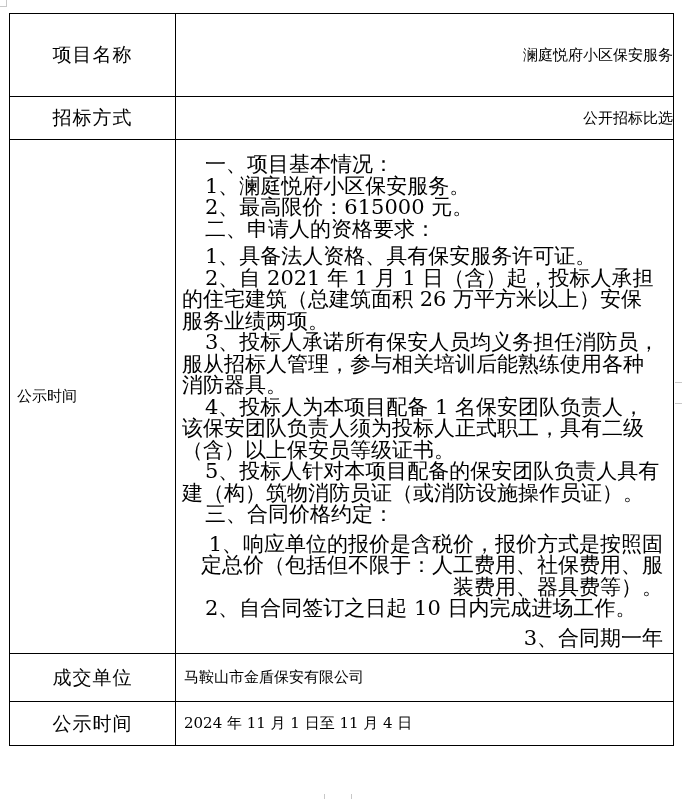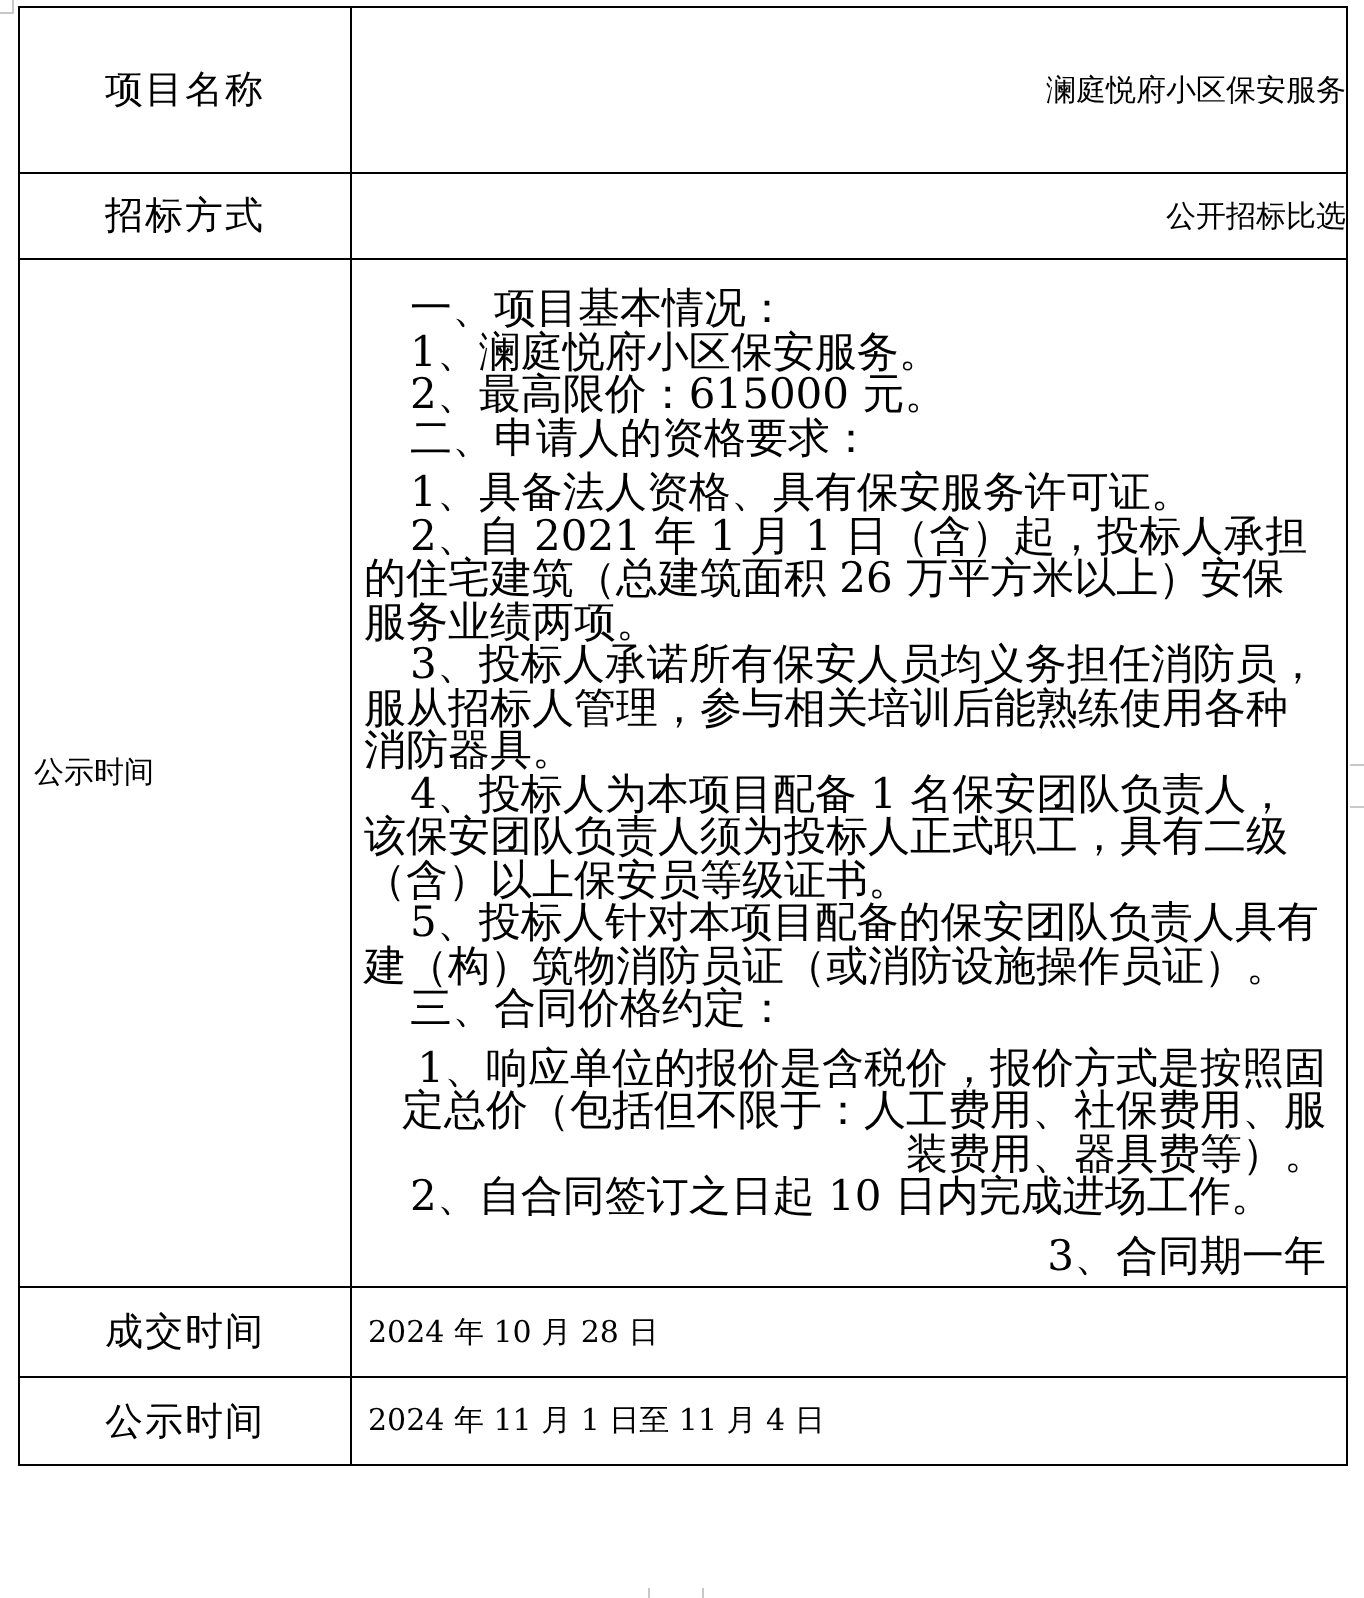--- a/index.html
+++ b/index.html
@@ -1,20 +1,20 @@
 <!DOCTYPE html>
 <html><head>
   <meta charset="utf-8">
   <style>
     html, body { margin: 0; padding: 0; background: #ffffff; }
     body { width: 682px; height: 799px; position: relative; overflow: hidden;
            font-family: "DejaVu Serif", "Liberation Serif", serif; color: #000; }
     .corner-mark { position: absolute; left: 0; top: 0; width: 6px; height: 6px;
                    border-right: 1px solid #c8c8c8; border-bottom: 1px solid #c8c8c8; }
-    table.notice { position: absolute; left: 9px; top: 3px; width: 665px;
+    table.notice { position: absolute; left: 9px; top: 13px; width: 665px;
                    border-collapse: collapse; table-layout: fixed; }
     table.notice td { border: 1px solid #000; padding: 0; vertical-align: middle; }
     td.label { width: 165px; text-align: center; font-family: "DejaVu Sans", "Liberation Sans", sans-serif;
                font-size: 19px; letter-spacing: 1px; }
     td.label.small { text-align: left; font-size: 15px; padding-left: 7px; letter-spacing: 0; }
     td.value { font-size: 15px; }
     td.value.center { text-align: right; font-family: "DejaVu Sans", "Liberation Sans", sans-serif; }
     td.value.left { padding-left: 8px; }
     tr.r1 td { height: 82px; }
     tr.r2 td { height: 42px; }
@@ -62,23 +62,23 @@
         <p class="ind">3、投标人承诺所有保安人员均义务担任消防员，服从招标人管理，参与相关培训后能熟练使用各种消防器具。</p>
         <p class="ind">4、投标人为本项目配备 1 名保安团队负责人，该保安团队负责人须为投标人正式职工，具有二级（含）以上保安员等级证书。</p>
         <p class="ind">5、投标人针对本项目配备的保安团队负责人具有建（构）筑物消防员证（或消防设施操作员证）。</p>
         <p class="ind">三、合同价格约定：</p>
         <p class="ind gap2">1、响应单位的报价是含税价，报价方式是按照固定总价（包括但不限于：人工费用、社保费用、服装费用、器具费等）。</p>
         <p class="ind">2、自合同签订之日起 10 日内完成进场工作。</p>
         <p class="ind gap2">3、合同期一年</p>
       </div>
     </td>
   </tr>
-  <tr class="r6">
-    <td class="label">成交时间</td>
-    <td class="value left">2024 年 10 月 28 日</td>
+  <tr class="r4">
+    <td class="label">成交单位</td>
+    <td class="value left">马鞍山市金盾保安有限公司</td>
   </tr>
   <tr class="r7">
     <td class="label">公示时间</td>
     <td class="value left">2024 年 11 月 1 日至 11 月 4 日</td>
   </tr>
 </tbody>
   </table>
 
 <div class="side-mark"></div>
 <div class="bottom-mark"></div>

